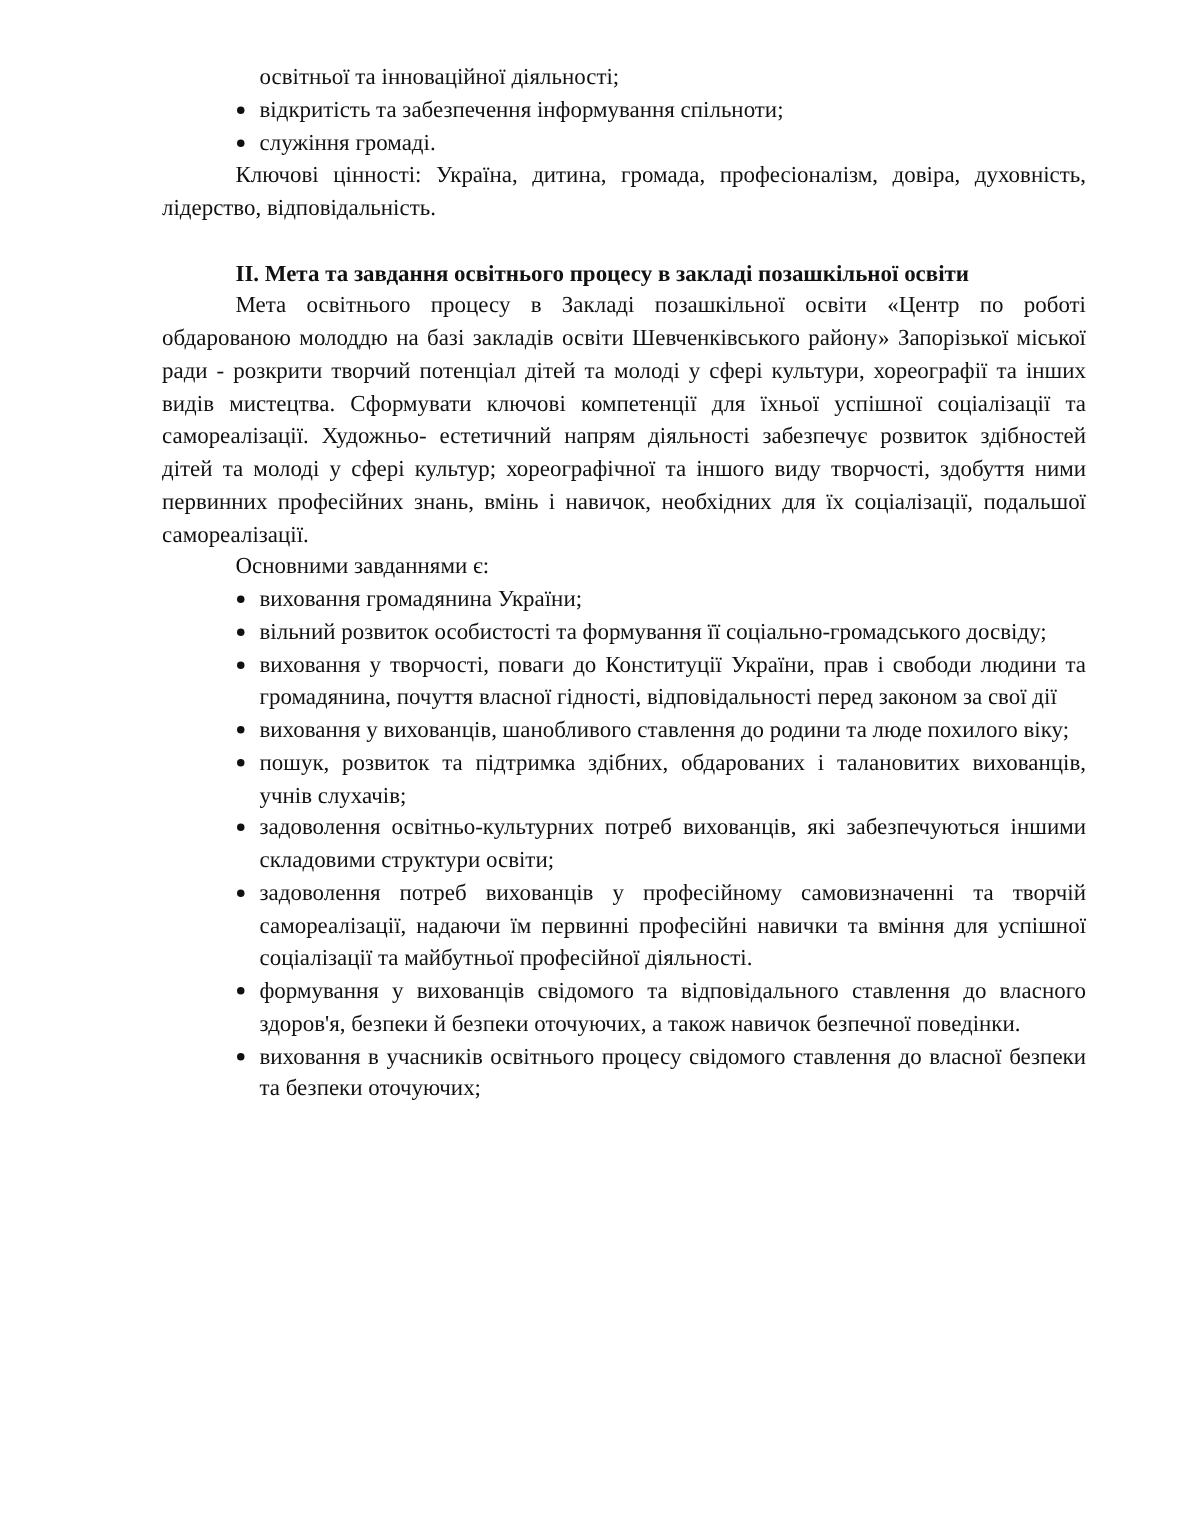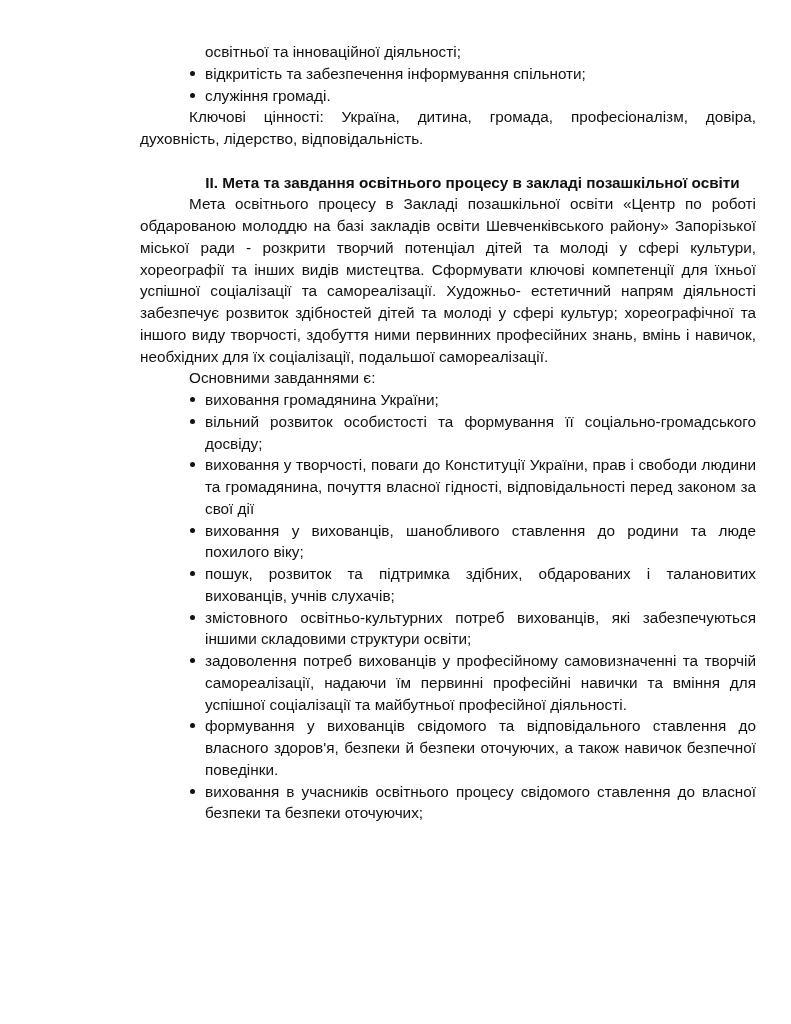--- a/index.html
+++ b/index.html
@@ -1,28 +1,27 @@
 <!DOCTYPE html>
 <html><head>
   <meta charset="utf-8">
   <style>
     html, body { margin: 0; padding: 0; background: #ffffff; }
     body { width: 791px; height: 1024px; overflow: hidden; position: relative; }
     .page {
       position: absolute; left: 108px; top: 41px; width: 616px;
-      font-family: Liberation Sans, sans-serif; font-size: 15.3px; line-height: 21.75px;
+      font-family: Liberation Serif, serif; font-size: 15.3px; line-height: 21.75px;
       color: #111111;
-      margin-left: 32px;
     }
     .bl { position: relative; padding-left: 65px; text-align: justify; }
     .bl .dot { position: absolute; left: 49px; top: 0; width: 10px; }
     .bl .dot::before { content: ""; position: absolute; left: 1px; top: 8px; width: 5px; height: 5px; border-radius: 50%; background: #111; }
     .cont { padding-left: 65px; }
     .p { text-indent: 49px; text-align: justify; }
-    .heading { font-weight: bold; padding-left: 49px; margin-top: 21.75px; text-align: center; }
+    .heading { font-weight: bold; padding-left: 49px; margin-top: 21.75px; }
     .indent-line { padding-left: 49px; }
   </style>
 </head>
 <body>
 
 <div class="page">
   <div class="cont">освітньої та інноваційної діяльності;</div>
 
   <div class="bl"><span class="dot"></span><span>відкритість та забезпечення інформування спільноти;</span></div>
   <div class="bl"><span class="dot"></span><span>служіння громаді.</span></div>
@@ -33,17 +32,17 @@
 
   <div class="p">Мета освітнього процесу в Закладі позашкільної освіти «Центр по роботі обдарованою молоддю на базі закладів освіти Шевченківського району» Запорізької міської ради - розкрити творчий потенціал дітей та молоді у сфері культури, хореографії та інших видів мистецтва. Сформувати ключові компетенції для їхньої успішної соціалізації та самореалізації. Художньо- естетичний напрям діяльності забезпечує розвиток здібностей дітей та молоді у сфері культур; хореографічної та іншого виду творчості, здобуття ними первинних професійних знань, вмінь і навичок, необхідних для їх соціалізації, подальшої самореалізації.</div>
 
   <div class="indent-line">Основними завданнями є:</div>
 
   <div class="bl"><span class="dot"></span><span>виховання громадянина України;</span></div>
   <div class="bl"><span class="dot"></span><span>вільний розвиток особистості та формування її соціально-громадського досвіду;</span></div>
   <div class="bl"><span class="dot"></span><span>виховання у творчості, поваги до Конституції України, прав і свободи людини та громадянина, почуття власної гідності, відповідальності перед законом за свої дії</span></div>
   <div class="bl"><span class="dot"></span><span>виховання у вихованців, шанобливого ставлення до родини та люде похилого віку;</span></div>
   <div class="bl"><span class="dot"></span><span>пошук, розвиток та підтримка здібних, обдарованих і талановитих вихованців, учнів слухачів;</span></div>
-  <div class="bl"><span class="dot"></span><span>змістовного освітньо-культурних потреб вихованців, які забезпечуються іншими складовими структури освіти;</span></div>
+  <div class="bl"><span class="dot"></span><span>задоволення освітньо-культурних потреб вихованців, які забезпечуються іншими складовими структури освіти;</span></div>
   <div class="bl"><span class="dot"></span><span>задоволення потреб вихованців у професійному самовизначенні та творчій самореалізації, надаючи їм первинні професійні навички та вміння для успішної соціалізації та майбутньої професійної діяльності.</span></div>
   <div class="bl"><span class="dot"></span><span>формування у вихованців свідомого та відповідального ставлення до власного здоров'я, безпеки й безпеки оточуючих, а також навичок безпечної поведінки.</span></div>
   <div class="bl"><span class="dot"></span><span>виховання в учасників освітнього процесу свідомого ставлення до власної безпеки та безпеки оточуючих;</span></div>
 </div>
 
 </body></html>

